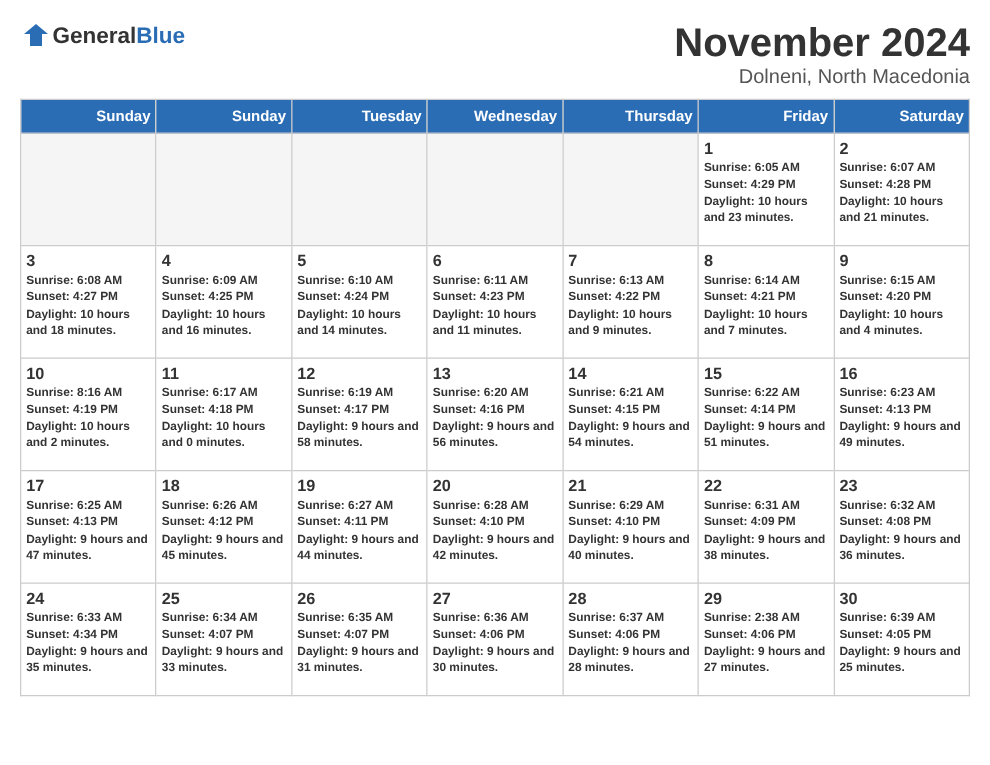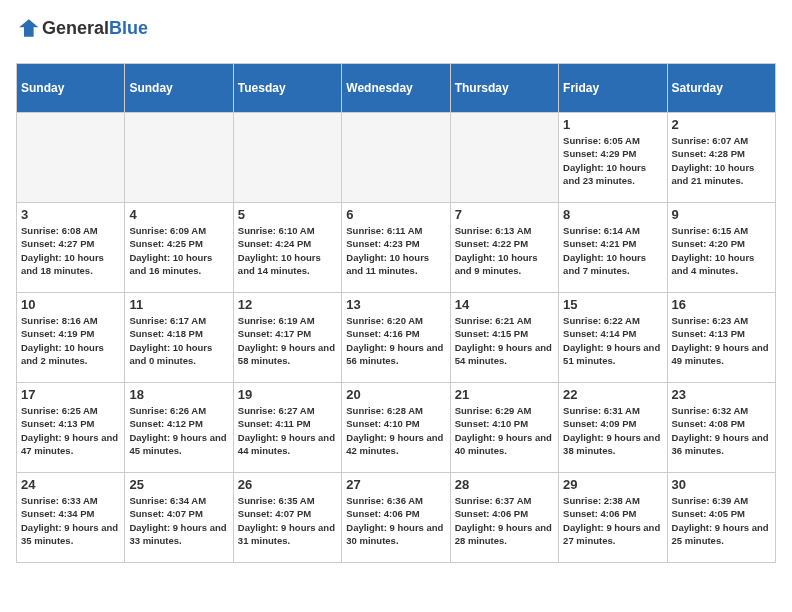--- a/index.html
+++ b/index.html
@@ -7,21 +7,21 @@
       font-family: Arial, sans-serif;
       background: #fff;
       width: 792px;
       min-height: 612px;
       padding: 16px;
     }
     .header-area {
       display: flex;
       justify-content: space-between;
       align-items: flex-start;
-      margin-bottom: 23px;
+      margin-bottom: 8px;
     }
     .logo {
       display: flex;
       align-items: center;
       gap: 2px;
     }
     .logo-text-general {
       font-size: 18px;
       font-weight: bold;
       color: #333;
@@ -50,22 +50,22 @@
     .calendar-table {
       width: 100%;
       border-collapse: collapse;
       table-layout: fixed;
     }
     .calendar-table th {
       background-color: #2a6db5;
       color: #fff;
       font-size: 12px;
       font-weight: bold;
-      padding: 17px 4px;
-      text-align: left;
+      padding: 6px 4px;
+      text-align: right;
       border: 1px solid #ccc;
     }
     .calendar-table td {
       border: 1px solid #ccc;
       vertical-align: top;
       padding: 4px;
       font-size: 10px;
       color: #333;
       height: 90px;
       background: #fff;
@@ -90,20 +90,24 @@
 
 <div class="header-area">
   <div class="logo">
     <svg class="logo-icon" viewBox="0 0 30 30" xmlns="http://www.w3.org/2000/svg">
       <polygon points="16,4 28,14 22,14 22,26 10,26 10,14 4,14" fill="#2a6db5"></polygon>
     </svg>
     <div>
       <span class="logo-text-general">General</span><span class="logo-text-blue">Blue</span>
     </div>
   </div>
+  <div class="title-area">
+    <div class="month-title">November 2024</div>
+    <div class="location-title">Dolneni, North Macedonia</div>
+  </div>
 </div>
 
 <table class="calendar-table">
   <thead>
     <tr>
     <th>Sunday</th>
         <th>Sunday</th>
         <th>Tuesday</th>
         <th>Wednesday</th>
         <th>Thursday</th>

